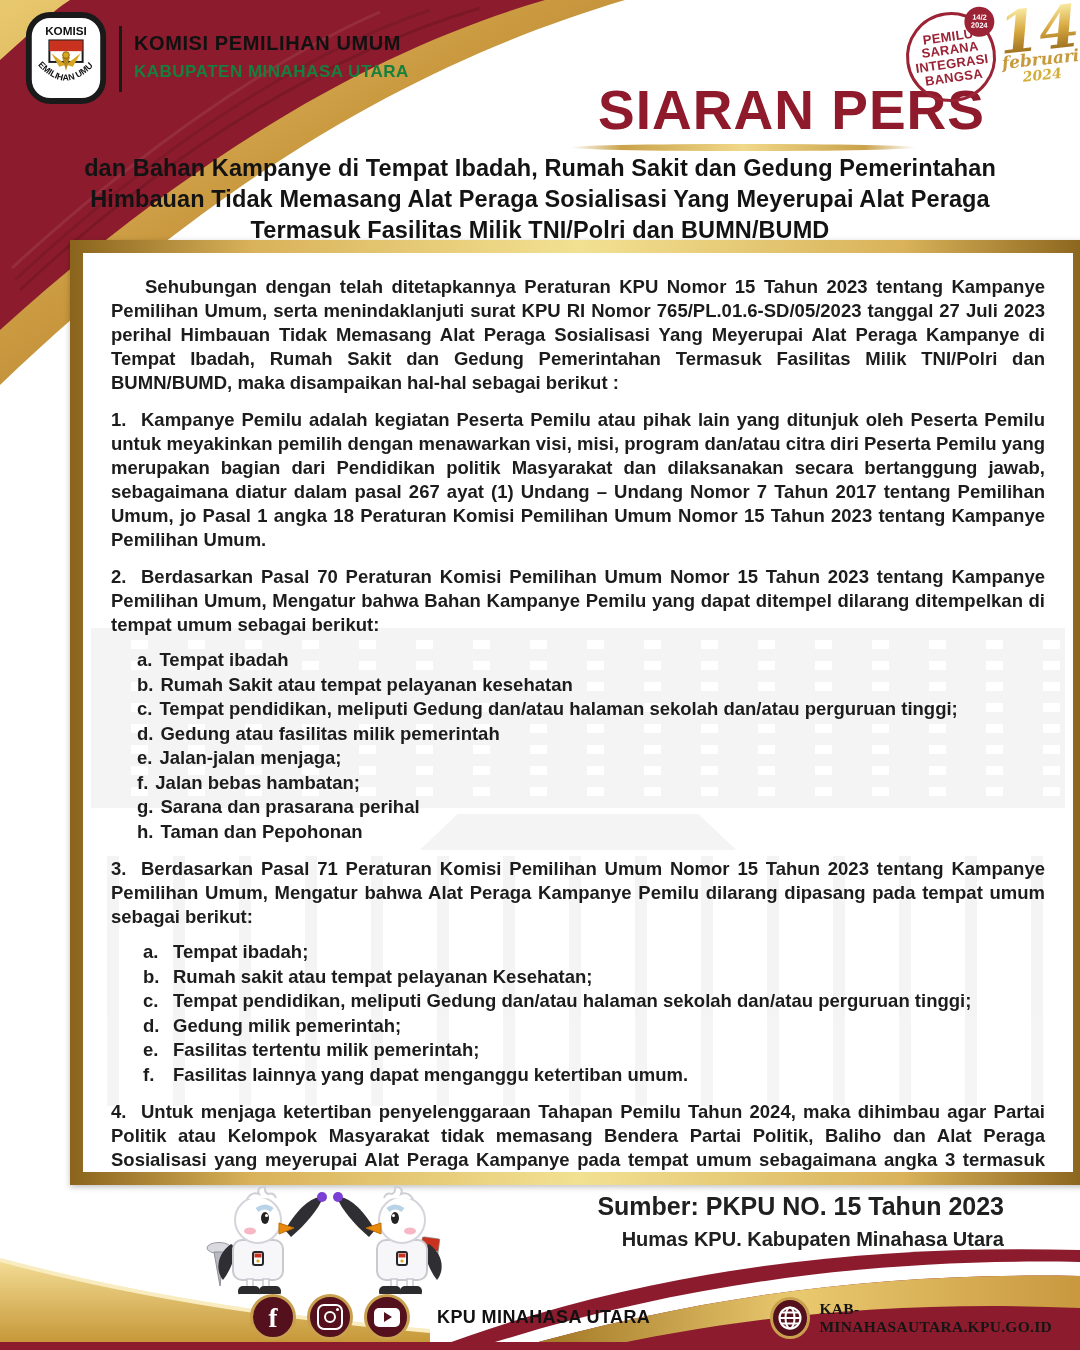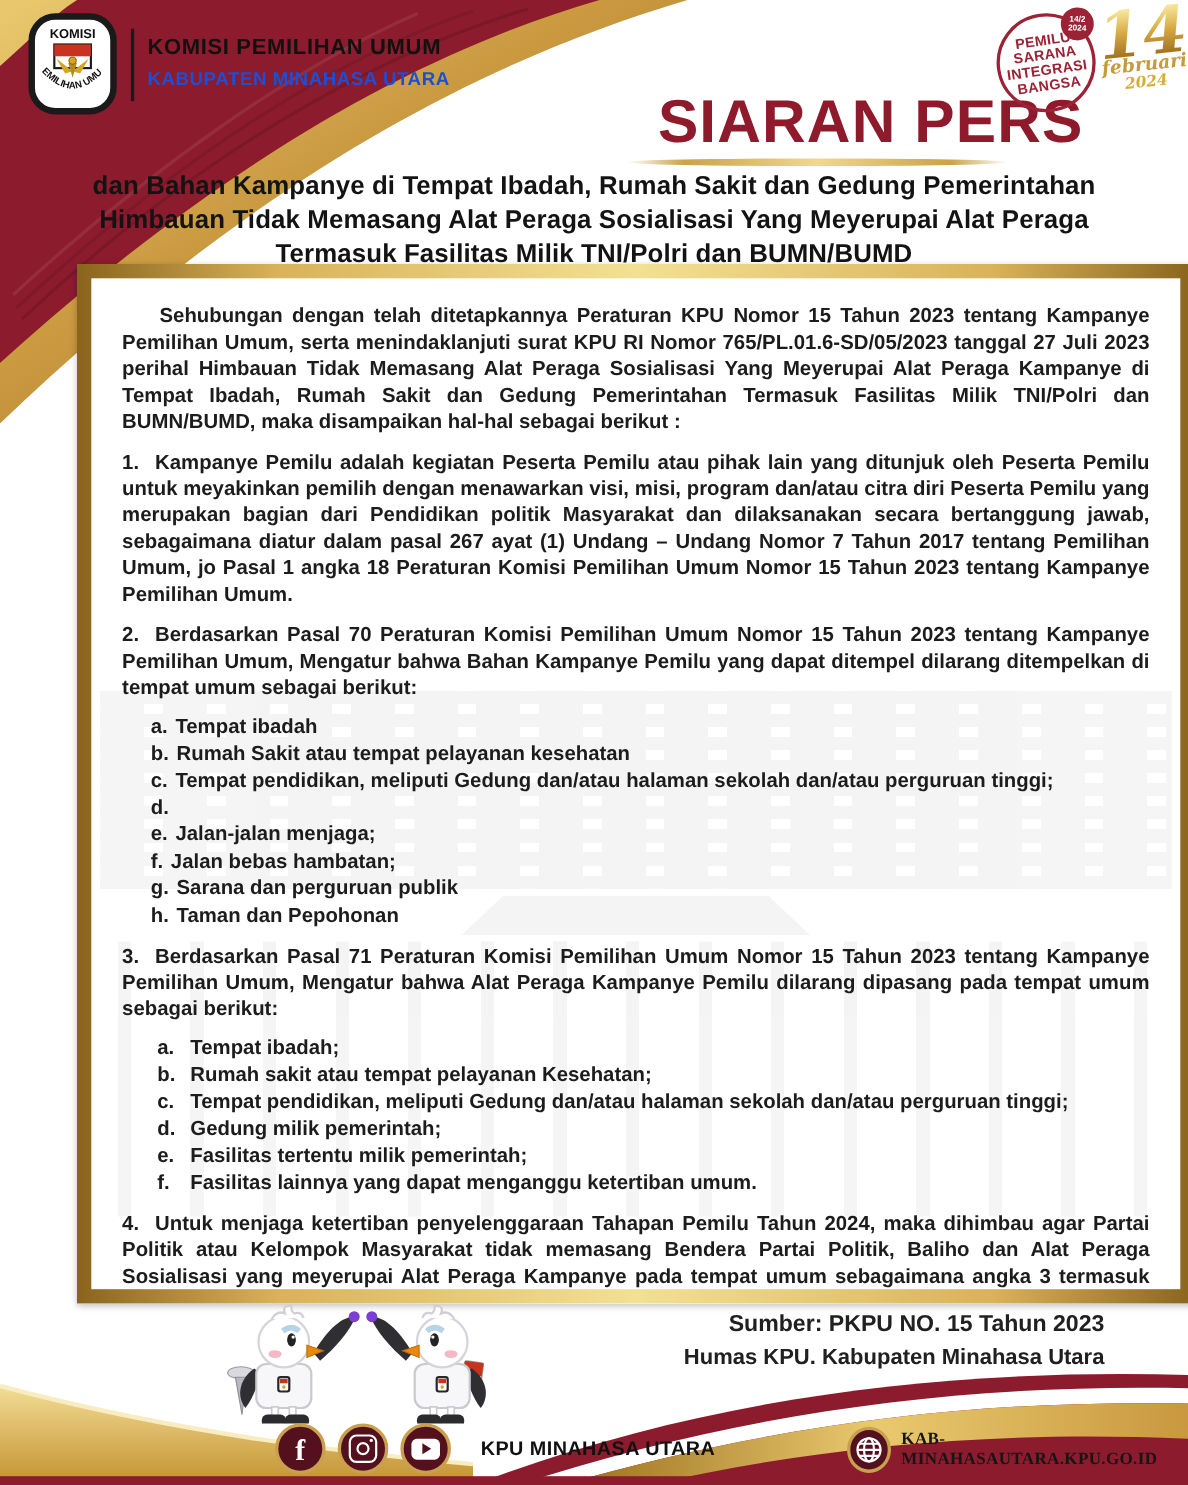--- a/index.html
+++ b/index.html
@@ -9,21 +9,21 @@
 
   
   .header-deco{position:absolute;top:0;left:0;}
   .footer-deco{position:absolute;bottom:0;left:0;}
 
   
   .kpu-logo{position:absolute;left:22px;top:10px;width:88px;height:98px;z-index:5;}
   .org-divider{position:absolute;left:119px;top:26px;width:3px;height:66px;background:#1a1a1a;z-index:5;}
   .org-line1{position:absolute;left:134px;top:32px;font-size:20px;font-weight:bold;color:#111;
              letter-spacing:.6px;z-index:5;}
-  .org-line2{position:absolute;left:134px;top:62px;font-size:17px;font-weight:bold;color:#1d4ed8;
+  .org-line2{position:absolute;left:134px;top:62px;font-size:17px;font-weight:bold;color:#15803d;
              letter-spacing:.5px;z-index:5;}
 
   
   .pemilu-badge{position:absolute;left:906px;top:12px;width:84px;height:84px;border-radius:50%;
     border:3px solid #9b2335;color:#9b2335;display:flex;flex-direction:column;align-items:center;
     justify-content:center;transform:rotate(-8deg);z-index:5;}
   .pemilu-badge .bl{font-size:13px;font-weight:bold;line-height:1.04;letter-spacing:.3px;}
   .badge-bubble{position:absolute;right:-6px;top:-4px;width:30px;height:30px;border-radius:50%;
     background:#9b2335;color:#fff;display:flex;flex-direction:column;align-items:center;
     justify-content:center;transform:rotate(10deg);}
@@ -67,21 +67,21 @@
   .wm-grid{position:absolute;top:0;left:8px;right:8px;height:180px;
     background:repeating-linear-gradient(90deg,#777 0 40px,transparent 40px 57px),
                repeating-linear-gradient(180deg,#777 0 12px,transparent 12px 21px);}
   .wm-roof{position:absolute;top:186px;left:34%;width:32%;height:36px;background:#777;
     clip-path:polygon(12% 0,88% 0,100% 100%,0 100%);}
   .wm-cols{position:absolute;top:228px;left:24px;right:24px;height:250px;
     background:repeating-linear-gradient(90deg,#777 0 12px,transparent 12px 66px);}
 
   
   .source{position:absolute;right:76px;top:1192px;text-align:right;color:#202020;z-index:4;}
-  .source .s1{font-size:21px;font-weight:bold;}
+  .source .s1{font-size:25px;font-weight:bold;}
   .source .s2{font-size:20px;font-weight:bold;margin-top:7px;text-align:right;}
 
   
   .mascots{position:absolute;left:205px;top:1182px;z-index:4;}
   .social-row{position:absolute;left:250px;top:1294px;display:flex;align-items:center;gap:11px;z-index:5;}
   .icon-circle{width:46px;height:46px;border-radius:50%;background:#54101d;border:3px solid #c9a04e;
     box-sizing:border-box;display:flex;align-items:center;justify-content:center;position:relative;}
   .fb-f{color:#fff;font-size:27px;font-weight:bold;font-family:"Liberation Serif",serif;margin-top:2px;}
   .ig-frame{width:22px;height:22px;border:2.5px solid #fff;border-radius:7px;position:relative;}
   .ig-lens{position:absolute;left:4.5px;top:4.5px;width:8px;height:8px;border:2.5px solid #fff;border-radius:50%;}
@@ -178,32 +178,33 @@
         <div class="row">
             <span class="letter">b.</span>
             <span>Rumah Sakit atau tempat pelayanan kesehatan</span>
           </div>
         <div class="row">
             <span class="letter">c.</span>
             <span>Tempat pendidikan, meliputi Gedung dan/atau halaman sekolah dan/atau perguruan tinggi;</span>
           </div>
         <div class="row">
             <span class="letter">d.</span>
+            <span>Gedung atau fasilitas milik pemerintah</span>
           </div>
         <div class="row">
             <span class="letter">e.</span>
             <span>Jalan-jalan menjaga;</span>
           </div>
         <div class="row">
             <span class="letter">f.</span>
             <span>Jalan bebas hambatan;</span>
           </div>
         <div class="row">
             <span class="letter">g.</span>
-            <span>Sarana dan perguruan publik</span>
+            <span>Sarana dan prasarana perihal</span>
           </div>
         <div class="row">
             <span class="letter">h.</span>
             <span>Taman dan Pepohonan</span>
           </div>
       </div>
 
       <p><span class="num">3.</span><span>Berdasarkan Pasal 71 Peraturan Komisi Pemilihan Umum Nomor 15 Tahun 2023 tentang Kampanye Pemilihan Umum, Mengatur bahwa Alat Peraga Kampanye Pemilu dilarang dipasang pada tempat umum sebagai berikut:</span></p>
       <div class="sub sub3">
         <div class="row">

